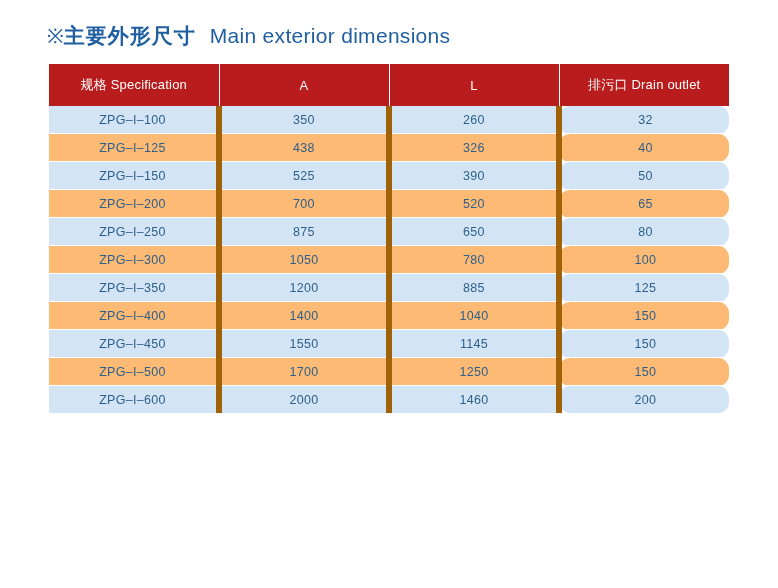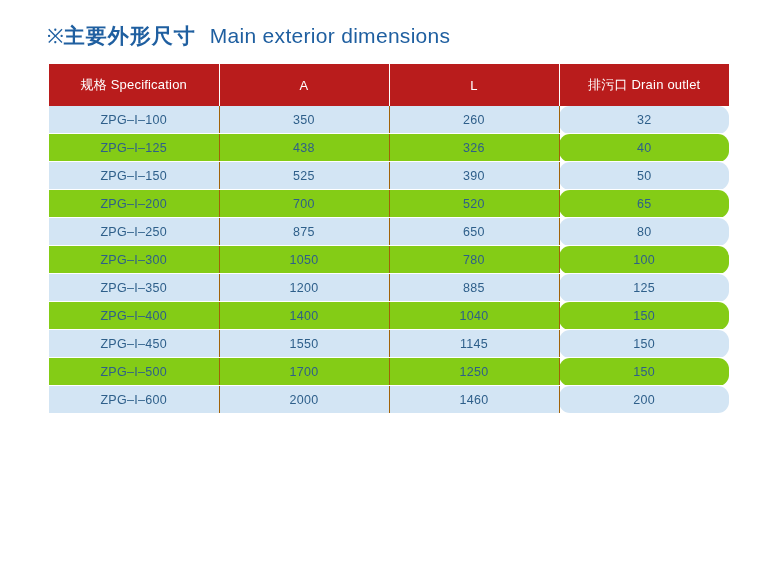--- a/index.html
+++ b/index.html
@@ -66,26 +66,26 @@
   }
   table.dims th:last-child { border-right: none; }
 
   table.dims td {
     height: 25px;
     font-size: 12.5px;
     color: #2e5f8a;
     text-align: center;
     vertical-align: middle;
     background: #d3e5f4;
-    border-right: 1px solid #a16207;
+    border-right: 6px solid #a16207;
     border-bottom: 1px solid #ffffff;
     letter-spacing: 0.3px;
   }
   table.dims td:last-child { border-right: none; border-radius: 11px; }
-  table.dims tr.alt td { background: #84cc16; }
+  table.dims tr.alt td { background: #fdba74; }
   table.dims tbody tr:last-child td { border-bottom: none; text-align: center; }
 </style>
 </head>
 <body>
 
 <div class="page">
 
   <div class="title">
     <span class="mark">※</span><span class="cn">主要外形尺寸</span><span class="en">Main exterior dimensions</span>
   </div>

